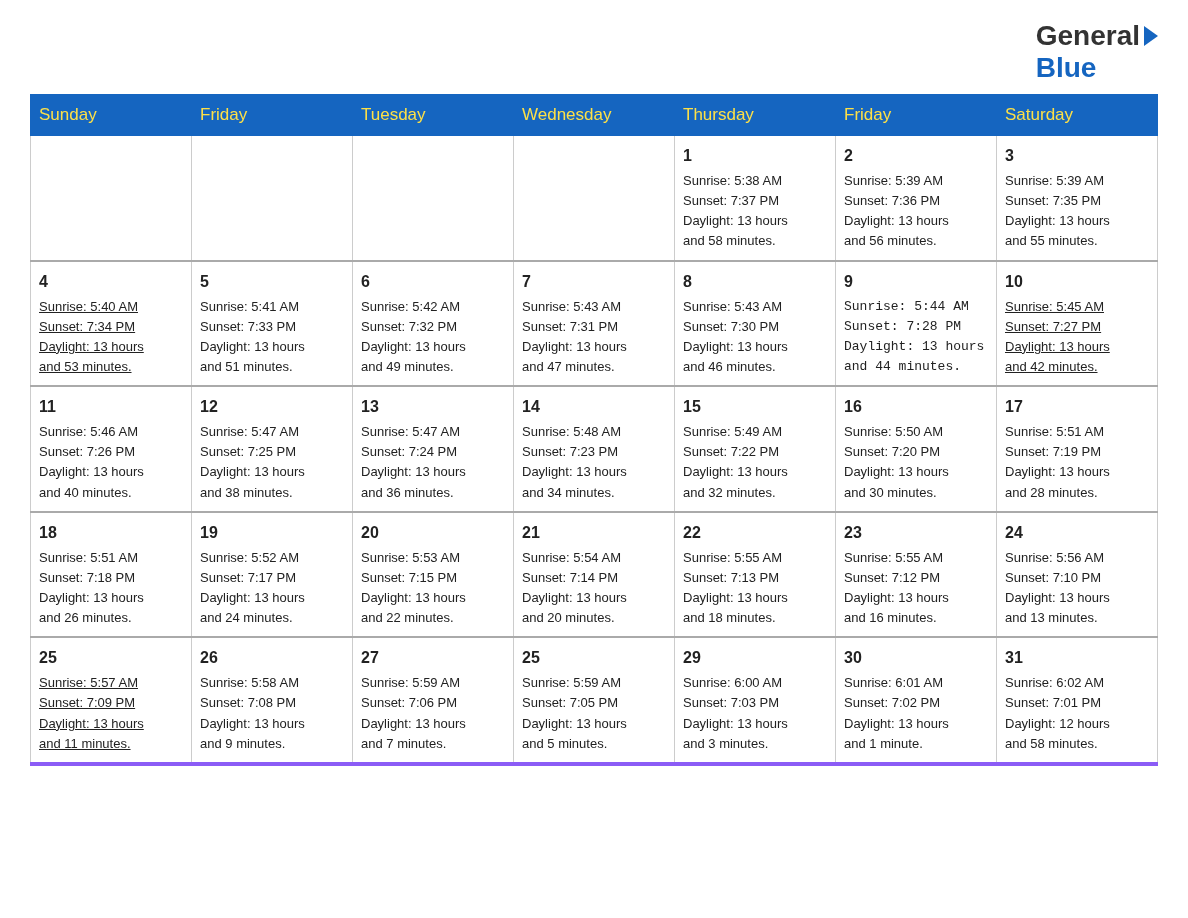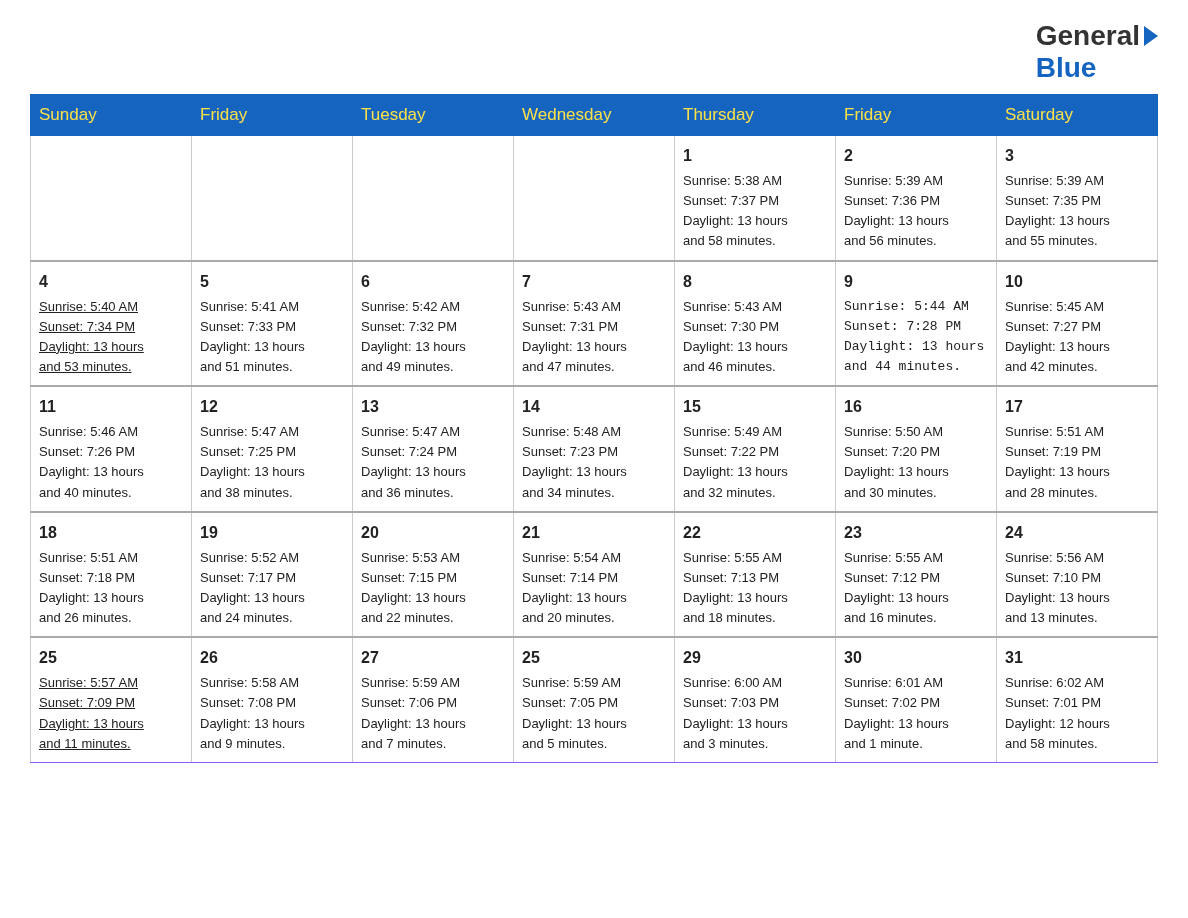--- a/index.html
+++ b/index.html
@@ -95,21 +95,21 @@
       color: #222;
       line-height: 1.55;
     }
     .empty-cell {
       background: #fff;
     }
     .calendar tbody tr td {
       border-bottom: 2px solid #aaa;
     }
     .calendar tbody tr:last-child td {
-      border-bottom: 1px solid #8b5cf6;
+      border-bottom: 4px solid #8b5cf6;
     }
   </style>
 </head>
 <body>
 
 <div class="header">
   <div class="logo">
     <div class="logo-text">
       <span class="logo-general">General</span>
       <span class="logo-arrow"></span>
@@ -200,21 +200,21 @@
         </td>
         <td>
           <span class="day-number">9</span>
           <div class="day-info" style="white-space: pre-line; font-family: Liberation Mono, monospace;">Sunrise: 5:44 AM
 Sunset: 7:28 PM
 Daylight: 13 hours
 and 44 minutes.</div>
         </td>
         <td>
           <span class="day-number">10</span>
-          <div class="day-info" style="white-space: pre-line;">Sunrise: 5:45 AM
+          <div class="day-info" style="white-space: pre-line; text-decoration: underline;">Sunrise: 5:45 AM
 Sunset: 7:27 PM
 Daylight: 13 hours
 and 42 minutes.</div>
         </td>
       </tr>
       <tr>
         <td>
           <span class="day-number">11</span>
           <div class="day-info" style="white-space: pre-line;">Sunrise: 5:46 AM
 Sunset: 7:26 PM

